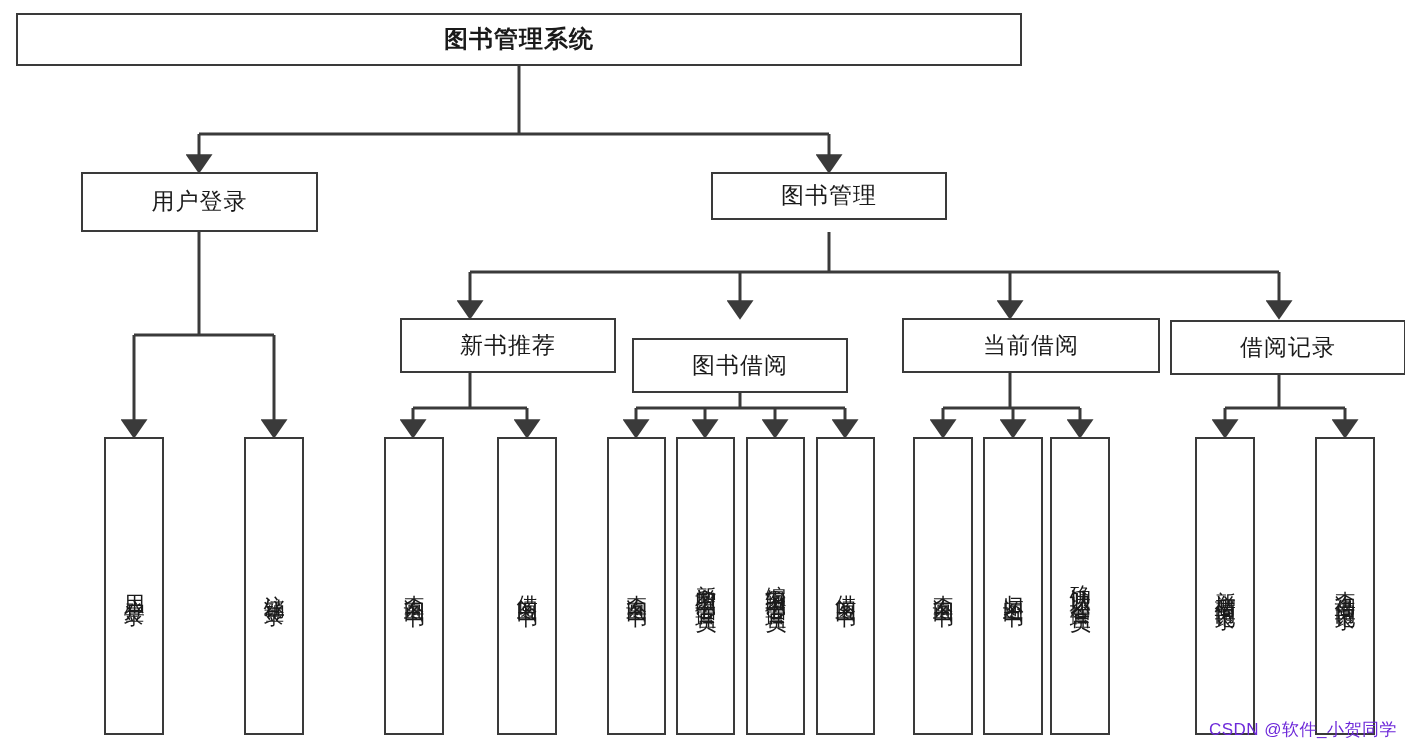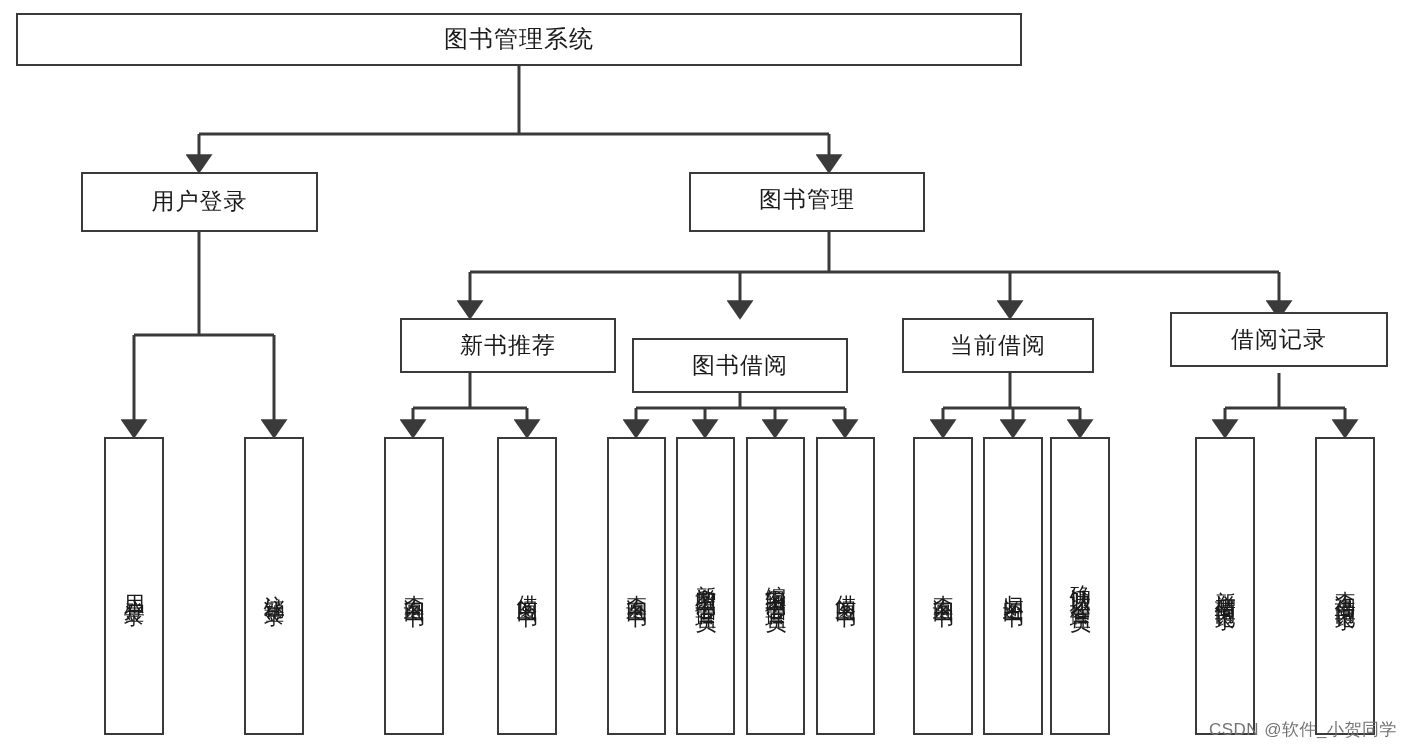--- a/index.html
+++ b/index.html
@@ -58,21 +58,21 @@
     writing-mode: vertical-rl;
     text-orientation: upright;
     display: block;
     text-align: center;
   }
   #watermark {
     position: absolute;
     right: 8px;
     bottom: 6px;
     font-size: 17px;
-    color: #737373;
+    color: #6d28d9;
     letter-spacing: 0.5px;
     white-space: nowrap;
     user-select: none;
   }
 </style>
 </head>
 <body>
 
 <div id="diagram-root">
 
@@ -120,41 +120,41 @@
       <path d="M1013,408 L1013,427" marker-end="url(#arrowhead)"></path>
       <path d="M1080,408 L1080,427" marker-end="url(#arrowhead)"></path>
 
       <path d="M1279,373 L1279,408"></path>
       <path d="M1225,408 L1345,408"></path>
       <path d="M1225,408 L1225,427" marker-end="url(#arrowhead)"></path>
       <path d="M1345,408 L1345,427" marker-end="url(#arrowhead)"></path>
     </g>
   </svg>
 
-  <div class="node horizontal root" style="left:16px; top:13px; width:1006px; height:53px;">
+  <div class="node horizontal root" style="left:16px; top:13px; width:1006px; height:53px;font-weight:bold;">
     <span>图书管理系统</span>
   </div>
 
   <div class="node horizontal" style="left:81px; top:172px; width:237px; height:60px;">
     <span>用户登录</span>
   </div>
-  <div class="node horizontal" style="left:689px; top:172px; width:236px; height:60px;font-family:Liberation Mono, monospace;">
+  <div class="node horizontal" style="left:711px; top:172px; width:236px; height:48px;">
     <span>图书管理</span>
   </div>
 
   <div class="node horizontal" style="left:362px; top:318px; width:216px; height:55px;margin-left:38px;">
     <span>新书推荐</span>
   </div>
   <div class="node horizontal" style="left:632px; top:318px; width:216px; height:55px;margin-top:20px;">
     <span>图书借阅</span>
   </div>
-  <div class="node horizontal" style="left:902px; top:318px; width:192px; height:55px;justify-content:center;">
+  <div class="node horizontal" style="left:902px; top:318px; width:258px; height:55px;justify-content:center;">
     <span>当前借阅</span>
   </div>
-  <div class="node horizontal" style="left:1170px; top:312px; width:218px; height:55px;">
+  <div class="node horizontal" style="left:1170px; top:320px; width:236px; height:55px;">
     <span>借阅记录</span>
   </div>
 
   <div class="node vertical" style="left:104px; top:437px; width:60px; height:298px;">
     <span class="vtext">用户登录</span>
   </div>
   <div class="node vertical" style="left:244px; top:437px; width:60px; height:298px;">
     <span class="vtext">注销登录</span>
   </div>
 

